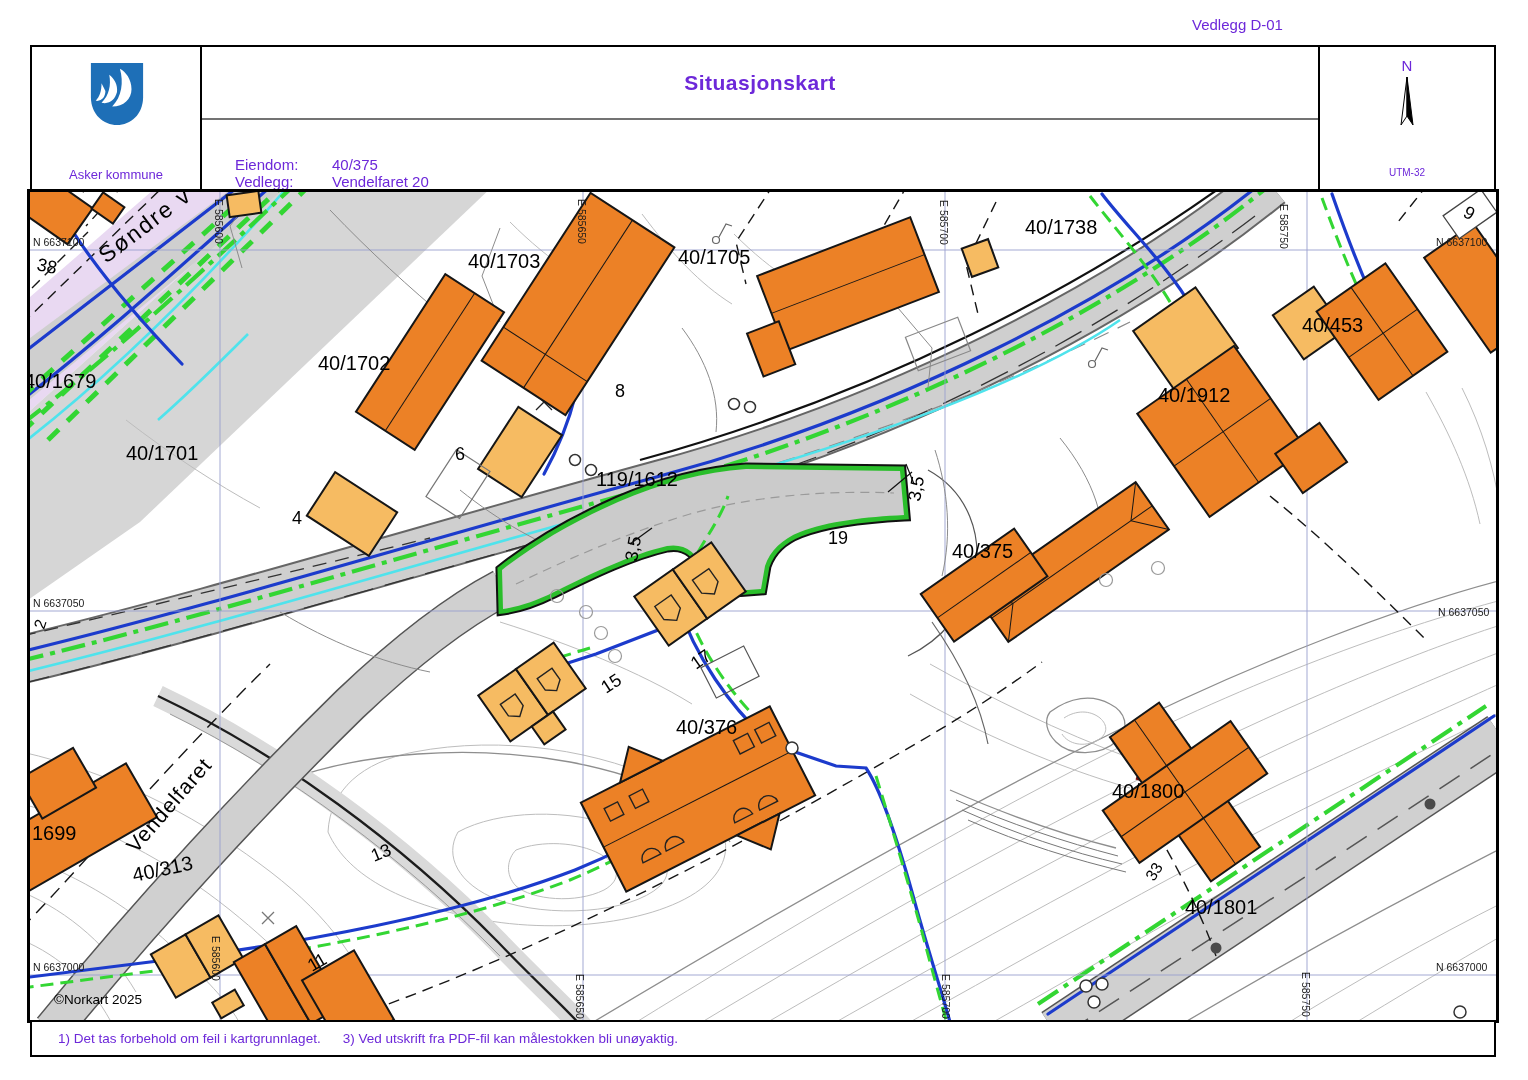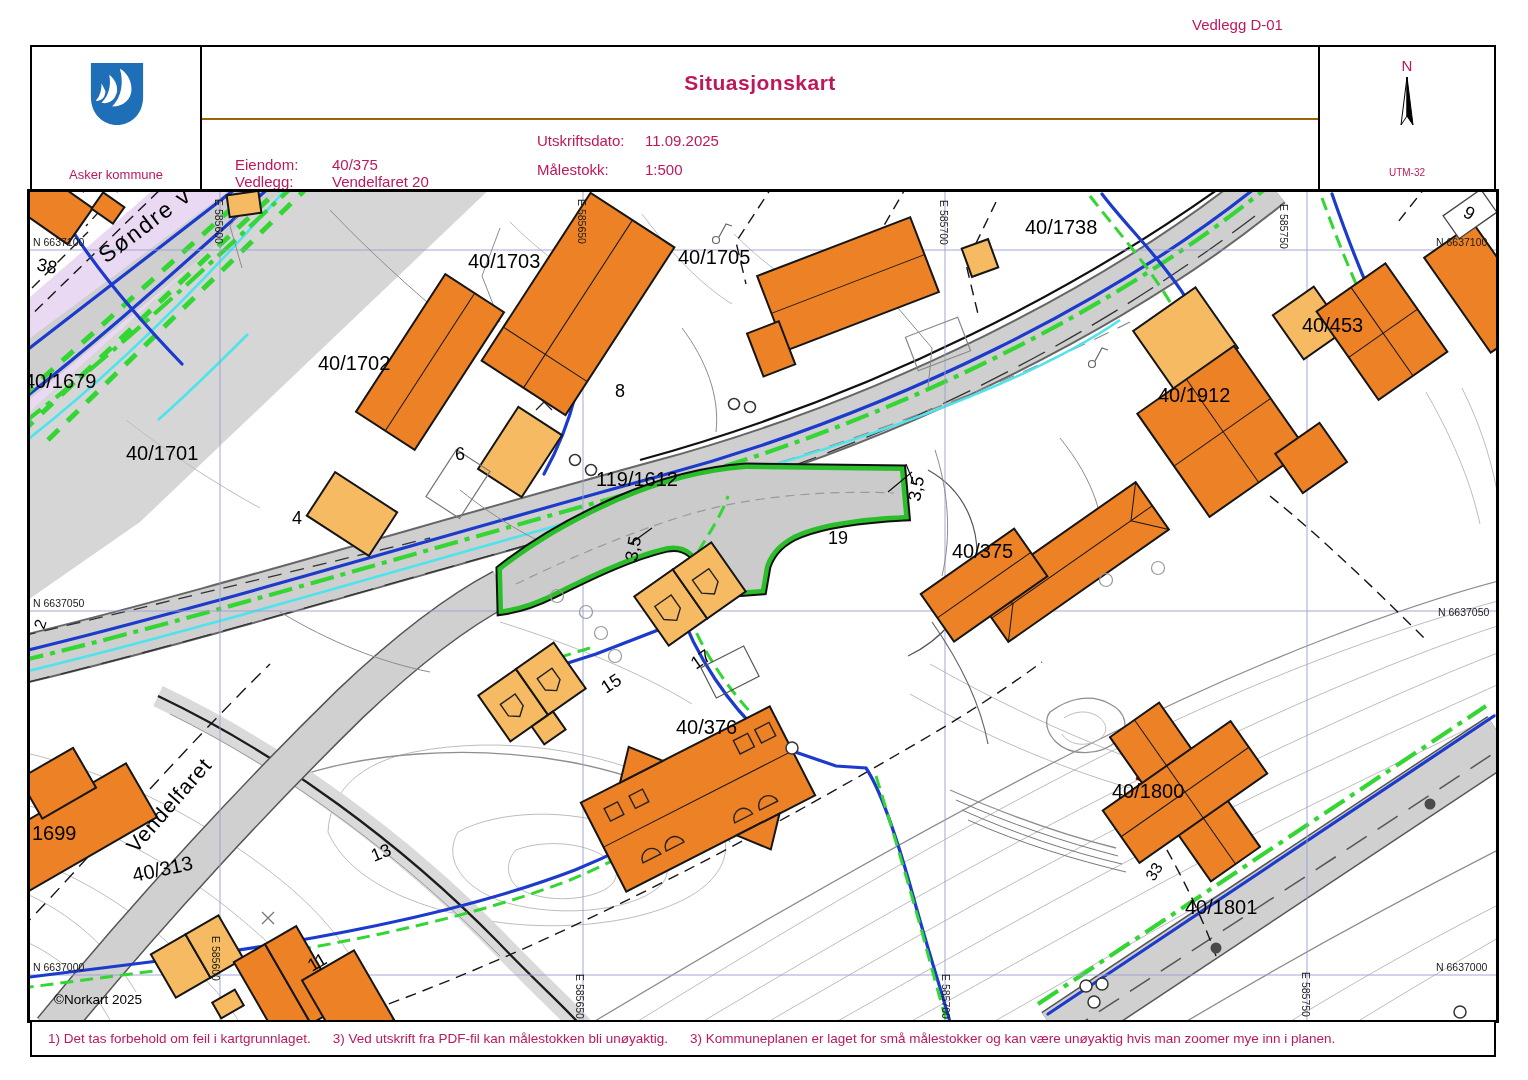--- a/index.html
+++ b/index.html
@@ -1,46 +1,46 @@
 <!DOCTYPE html>
 <html><head>
 <meta charset="utf-8">
 <style>
   html,body{margin:0;padding:0;background:#fff;}
   .page{position:relative;width:1528px;height:1080px;background:#fff;
-        font-family:"Liberation Sans",sans-serif;color:#be185d;overflow:hidden;}
+        font-family:"Liberation Sans",sans-serif;color:#6d28d9;overflow:hidden;}
   .attachment{position:absolute;left:1192px;top:16px;font-size:15px;}
   
   .header{position:absolute;left:30px;top:45px;width:1466px;height:147px;
           border:2px solid #000;box-sizing:border-box;display:flex;background:#fff;}
   .logo-box{width:170px;border-right:2px solid #000;box-sizing:border-box;position:relative;}
   .logo-box svg{position:absolute;left:56px;top:12px;}
   .logo-text{position:absolute;left:0;right:0;bottom:8px;text-align:center;font-size:13px;}
   .title-box{flex:1;border-right:2px solid #000;box-sizing:border-box;display:flex;flex-direction:column;}
-  .title-row{height:76px;border-bottom:2px solid #a16207;box-sizing:border-box;
+  .title-row{height:76px;border-bottom:2px solid #737373;box-sizing:border-box;
              display:flex;align-items:center;justify-content:center;}
   .title-row h1{margin:0;font-size:21px;font-weight:bold;letter-spacing:.5px;}
   .fields-row{flex:1;display:flex;padding-left:33px;}
   .fcol{display:flex;flex-direction:column;justify-content:space-evenly;font-size:15px;}
   .fcol1{width:302px;margin-top:36px;}
   .frow{display:flex;}
   .fcol1 .flabel{width:97px;}
   .fcol2 .flabel{width:108px;}
   .compass-box{width:174px;position:relative;}
   .compass-box .nlab{position:absolute;top:10px;left:0;right:0;text-align:center;font-size:15px;}
   .compass-box svg{position:absolute;top:28px;left:77px;}
   .compass-box .utm{position:absolute;bottom:12px;left:0;right:0;text-align:center;font-size:10px;}
   
   .map-frame{position:absolute;left:30px;top:192px;width:1466px;height:828px;
              border:3px solid #000;box-sizing:content-box;margin-left:-3px;margin-top:-3px;
              background:#fff;}
   .map-frame svg{display:block;}
   
   .footer{position:absolute;left:30px;top:1020px;width:1466px;height:37px;border:2px solid #000;
-          box-sizing:border-box;display:flex;align-items:center;padding-left:16px;gap:22px;
+          box-sizing:border-box;display:flex;align-items:center;padding-left:26px;gap:22px;
           font-size:13.5px;background:#fff;}
   
   text{font-family:"Liberation Sans",sans-serif;fill:#000;}
   .t20{font-size:20px;} .t18{font-size:18px;} .t16{font-size:16px;}
   .gl{font-size:10.5px;fill:#1a1a1a;}
   .street{font-size:23px;letter-spacing:2px;}
   .street2{font-size:21px;letter-spacing:1px;}
   .cp{font-size:13.5px;}
   .db{fill:#EC8126;stroke:#161616;stroke-width:2;}
   .lb{fill:#F6BB62;stroke:#161616;stroke-width:2;}
@@ -85,30 +85,20 @@
         </div>
       <div class="fields-row">
         <div class="fcol fcol1">
           <div class="frow">
             <span class="flabel">Eiendom:</span>
             <span class="fvalue">40/375</span>
           </div>
           <div class="frow">
             <span class="flabel">Vedlegg:</span>
             <span class="fvalue">Vendelfaret 20</span>
-          </div>
-        </div>
-        <div class="fcol fcol2">
-          <div class="frow">
-            <span class="flabel">Utskriftsdato:</span>
-            <span class="fvalue">11.09.2025</span>
-          </div>
-          <div class="frow">
-            <span class="flabel">Målestokk:</span>
-            <span class="fvalue">1:500</span>
           </div>
         </div>
       </div>
     </div>
     <div class="compass-box">
       <div class="nlab">N</div>
       <svg width="20" height="60" viewBox="0 0 20 60">
         <polygon points="10,2 4,50 10,41" fill="#fff" stroke="#000" stroke-width="1"></polygon>
         <polygon points="10,2 16,50 10,41" fill="#000" stroke="#000" stroke-width="1"></polygon>
       </svg>
@@ -475,16 +465,15 @@
       <text class="t18" transform="translate(890,310) rotate(-80)">3,5</text>
 
       <text class="cp" x="24" y="812">©Norkart 2025</text>
     </g>
   </svg>
   </div>
 
   <div class="footer">
     <span>1) Det tas forbehold om feil i kartgrunnlaget.</span>
     <span>3) Ved utskrift fra PDF-fil kan målestokken bli unøyaktig.</span>
-    <span>3) Kommuneplanen er laget for små målestokker og kan være unøyaktig hvis man zoomer mye inn i planen.</span>
   </div>
 
 </div>
 
 </body></html>

